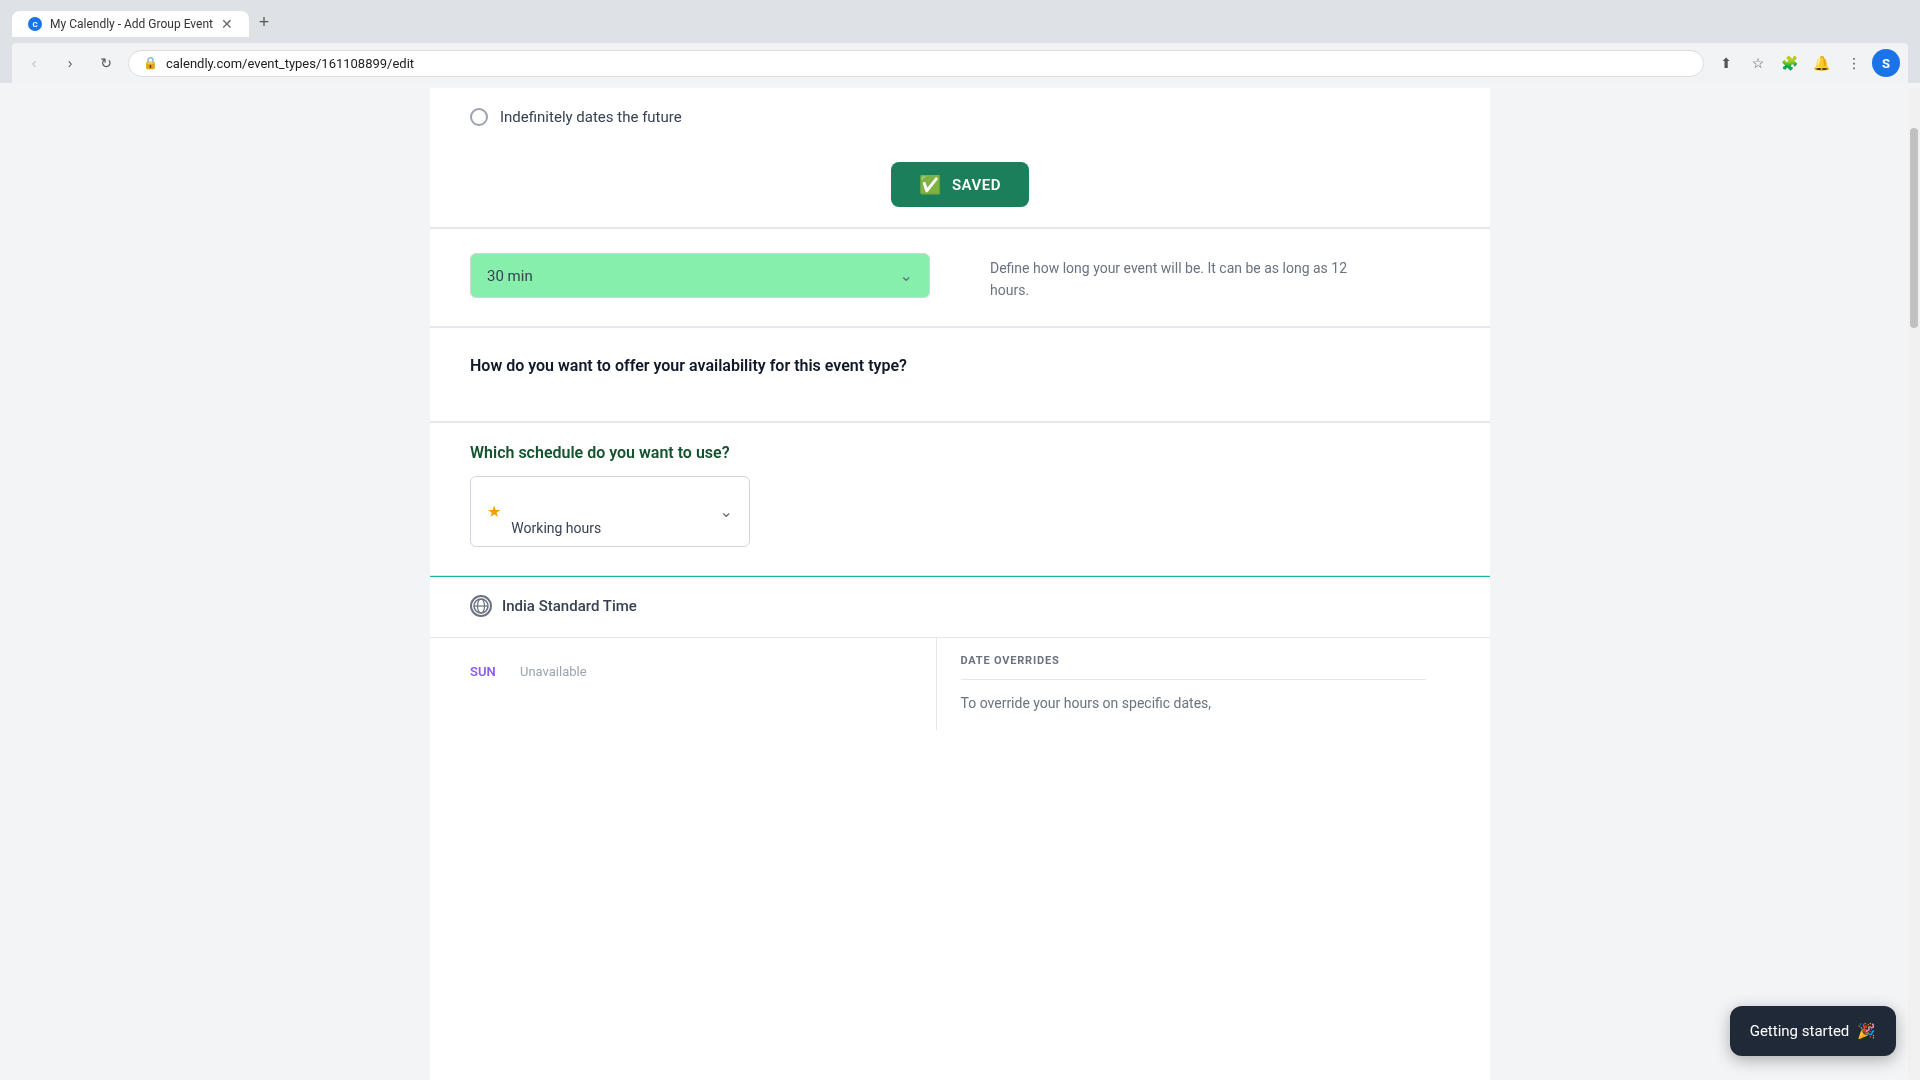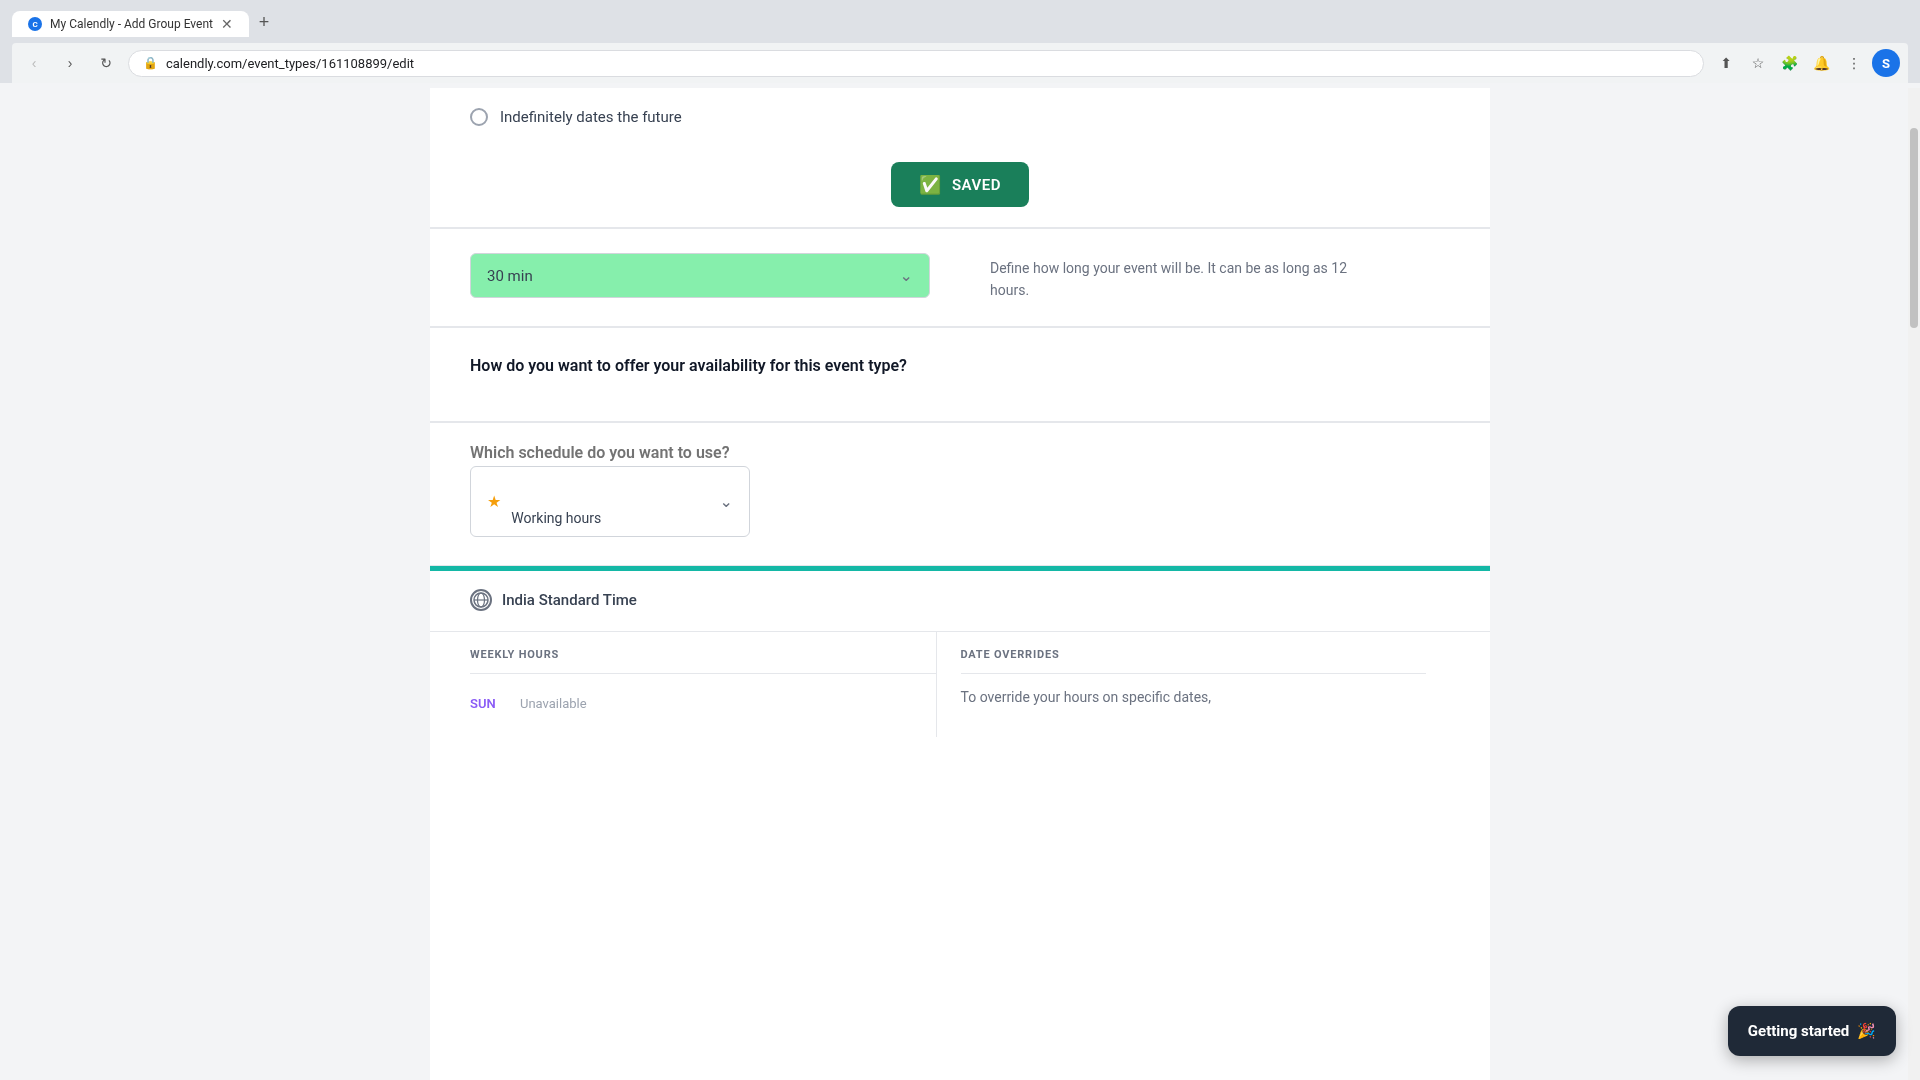--- a/index.html
+++ b/index.html
@@ -300,22 +300,22 @@
     }
 
     
     .schedule-section {
       padding: 20px 40px 28px;
       border-top: 1px solid #e5e7eb;
     }
     .schedule-label {
       font-size: 16px;
       font-weight: 600;
-      color: #737373;
-      margin-bottom: 4px;
+      color: #14532d;
+      margin-bottom: 14px;
     }
     .schedule-dropdown {
       border: 1px solid #d1d5db;
       border-radius: 6px;
       padding: 10px 16px;
       font-size: 15px;
       color: #374151;
       display: flex;
       align-items: center;
       gap: 10px;
@@ -328,21 +328,21 @@
       display: flex;
       align-items: center;
       gap: 10px;
     }
     .star-icon { color: #f59e0b; font-size: 16px; }
     .schedule-name { font-size: 14px; margin-top: 33px; }
 
     
     .timezone-section {
       padding: 18px 40px 20px;
-      border-top: 5px solid #14b8a6;
+      border-top: 1px solid #14b8a6;
     }
     .timezone-row {
       display: flex;
       align-items: center;
       gap: 10px;
     }
     .timezone-icon {
       width: 22px; height: 22px;
       border-radius: 50%;
       border: 2px solid #6b7280;
@@ -410,21 +410,21 @@
     
     .getting-started-widget {
       position: fixed;
       bottom: 24px;
       right: 24px;
       background: #1f2937;
       color: white;
       border-radius: 12px;
       padding: 16px 20px;
       font-size: 15px;
-      font-weight: 700;
+      font-weight: 400;
       display: flex;
       align-items: center;
       gap: 8px;
       cursor: pointer;
       box-shadow: 0 4px 16px rgba(0,0,0,0.3);
       z-index: 200;
     }
 
     
     .scrollbar {
@@ -544,21 +544,20 @@
             <line x1="1" y1="8" x2="15" y2="8" stroke="#6b7280" stroke-width="1.2"></line>
           </svg>
         </div>
         <span class="timezone-name">India Standard Time</span>
       </div>
     </div>
 
     <div class="hours-table-section">
       <div class="hours-table">
         <div class="weekly-hours-col">
-          <div class="col-header">WEEKLY HOURS</div>
           <div class="day-row">
             <span class="day-name">SUN</span>
             <span class="day-unavail">Unavailable</span>
           </div>
         </div>
         <div class="date-overrides-col">
           <div class="col-header">DATE OVERRIDES</div>
           <p class="override-text">To override your hours on specific dates,</p>
         </div>
       </div>

